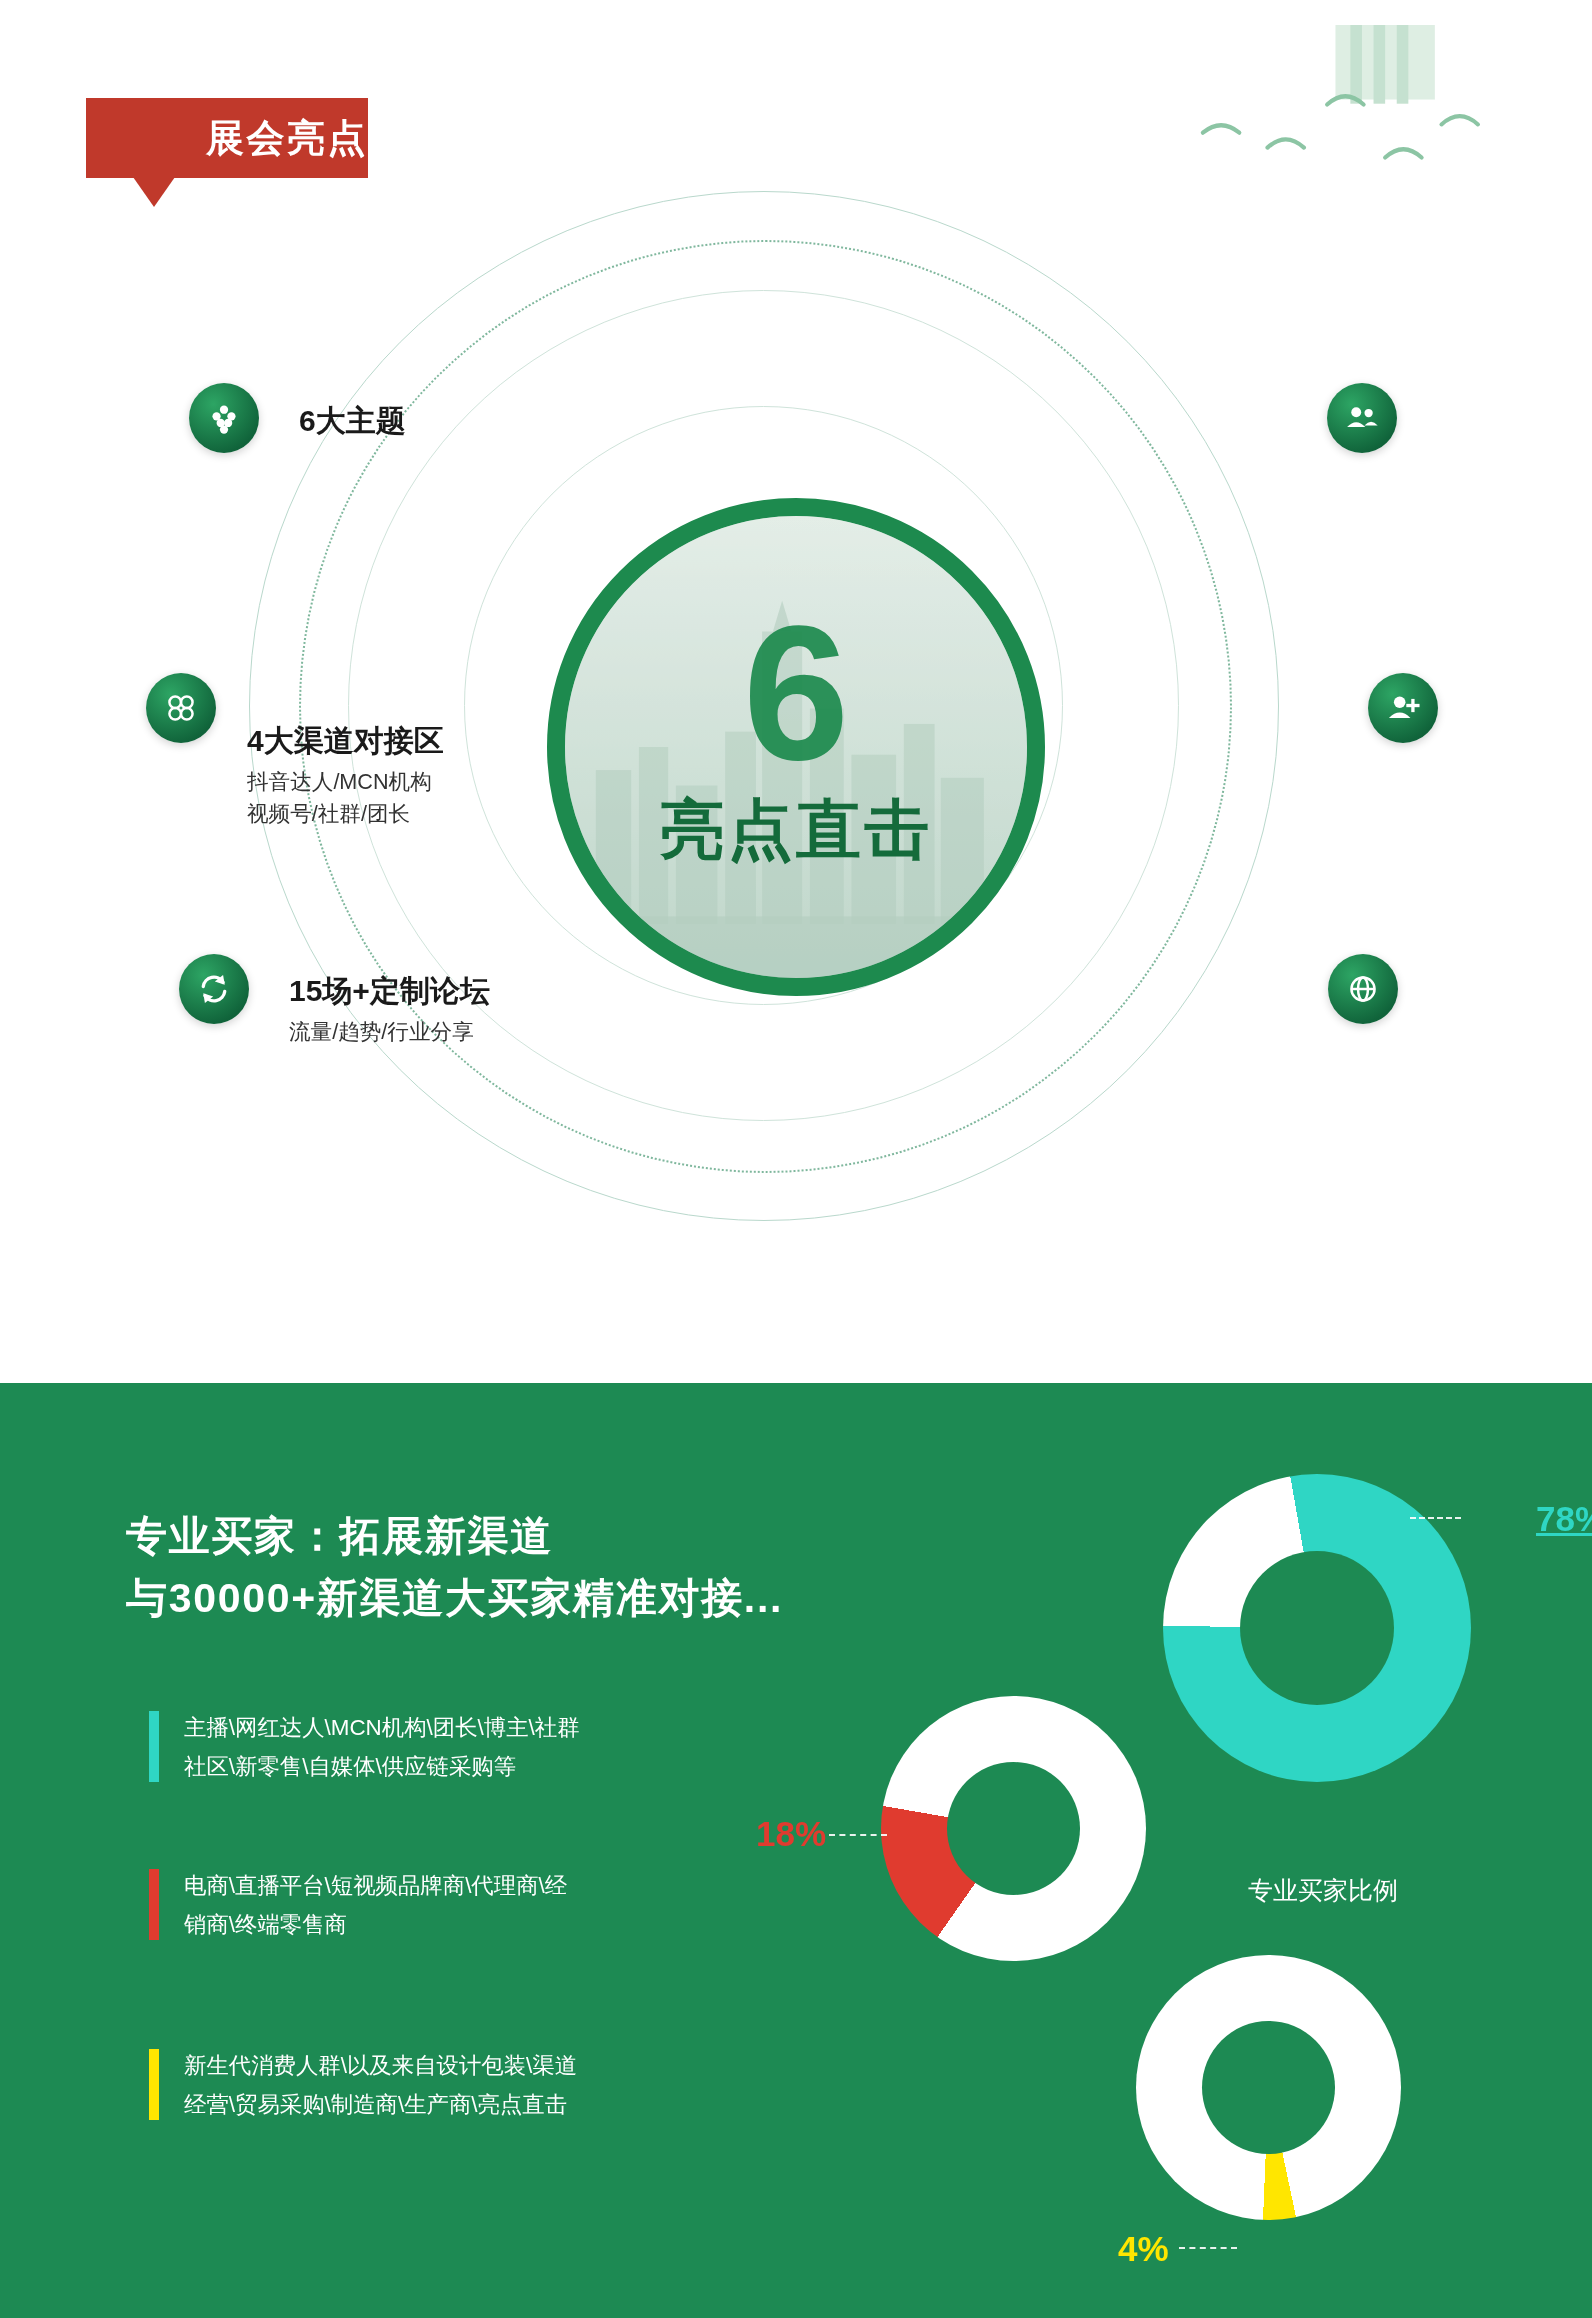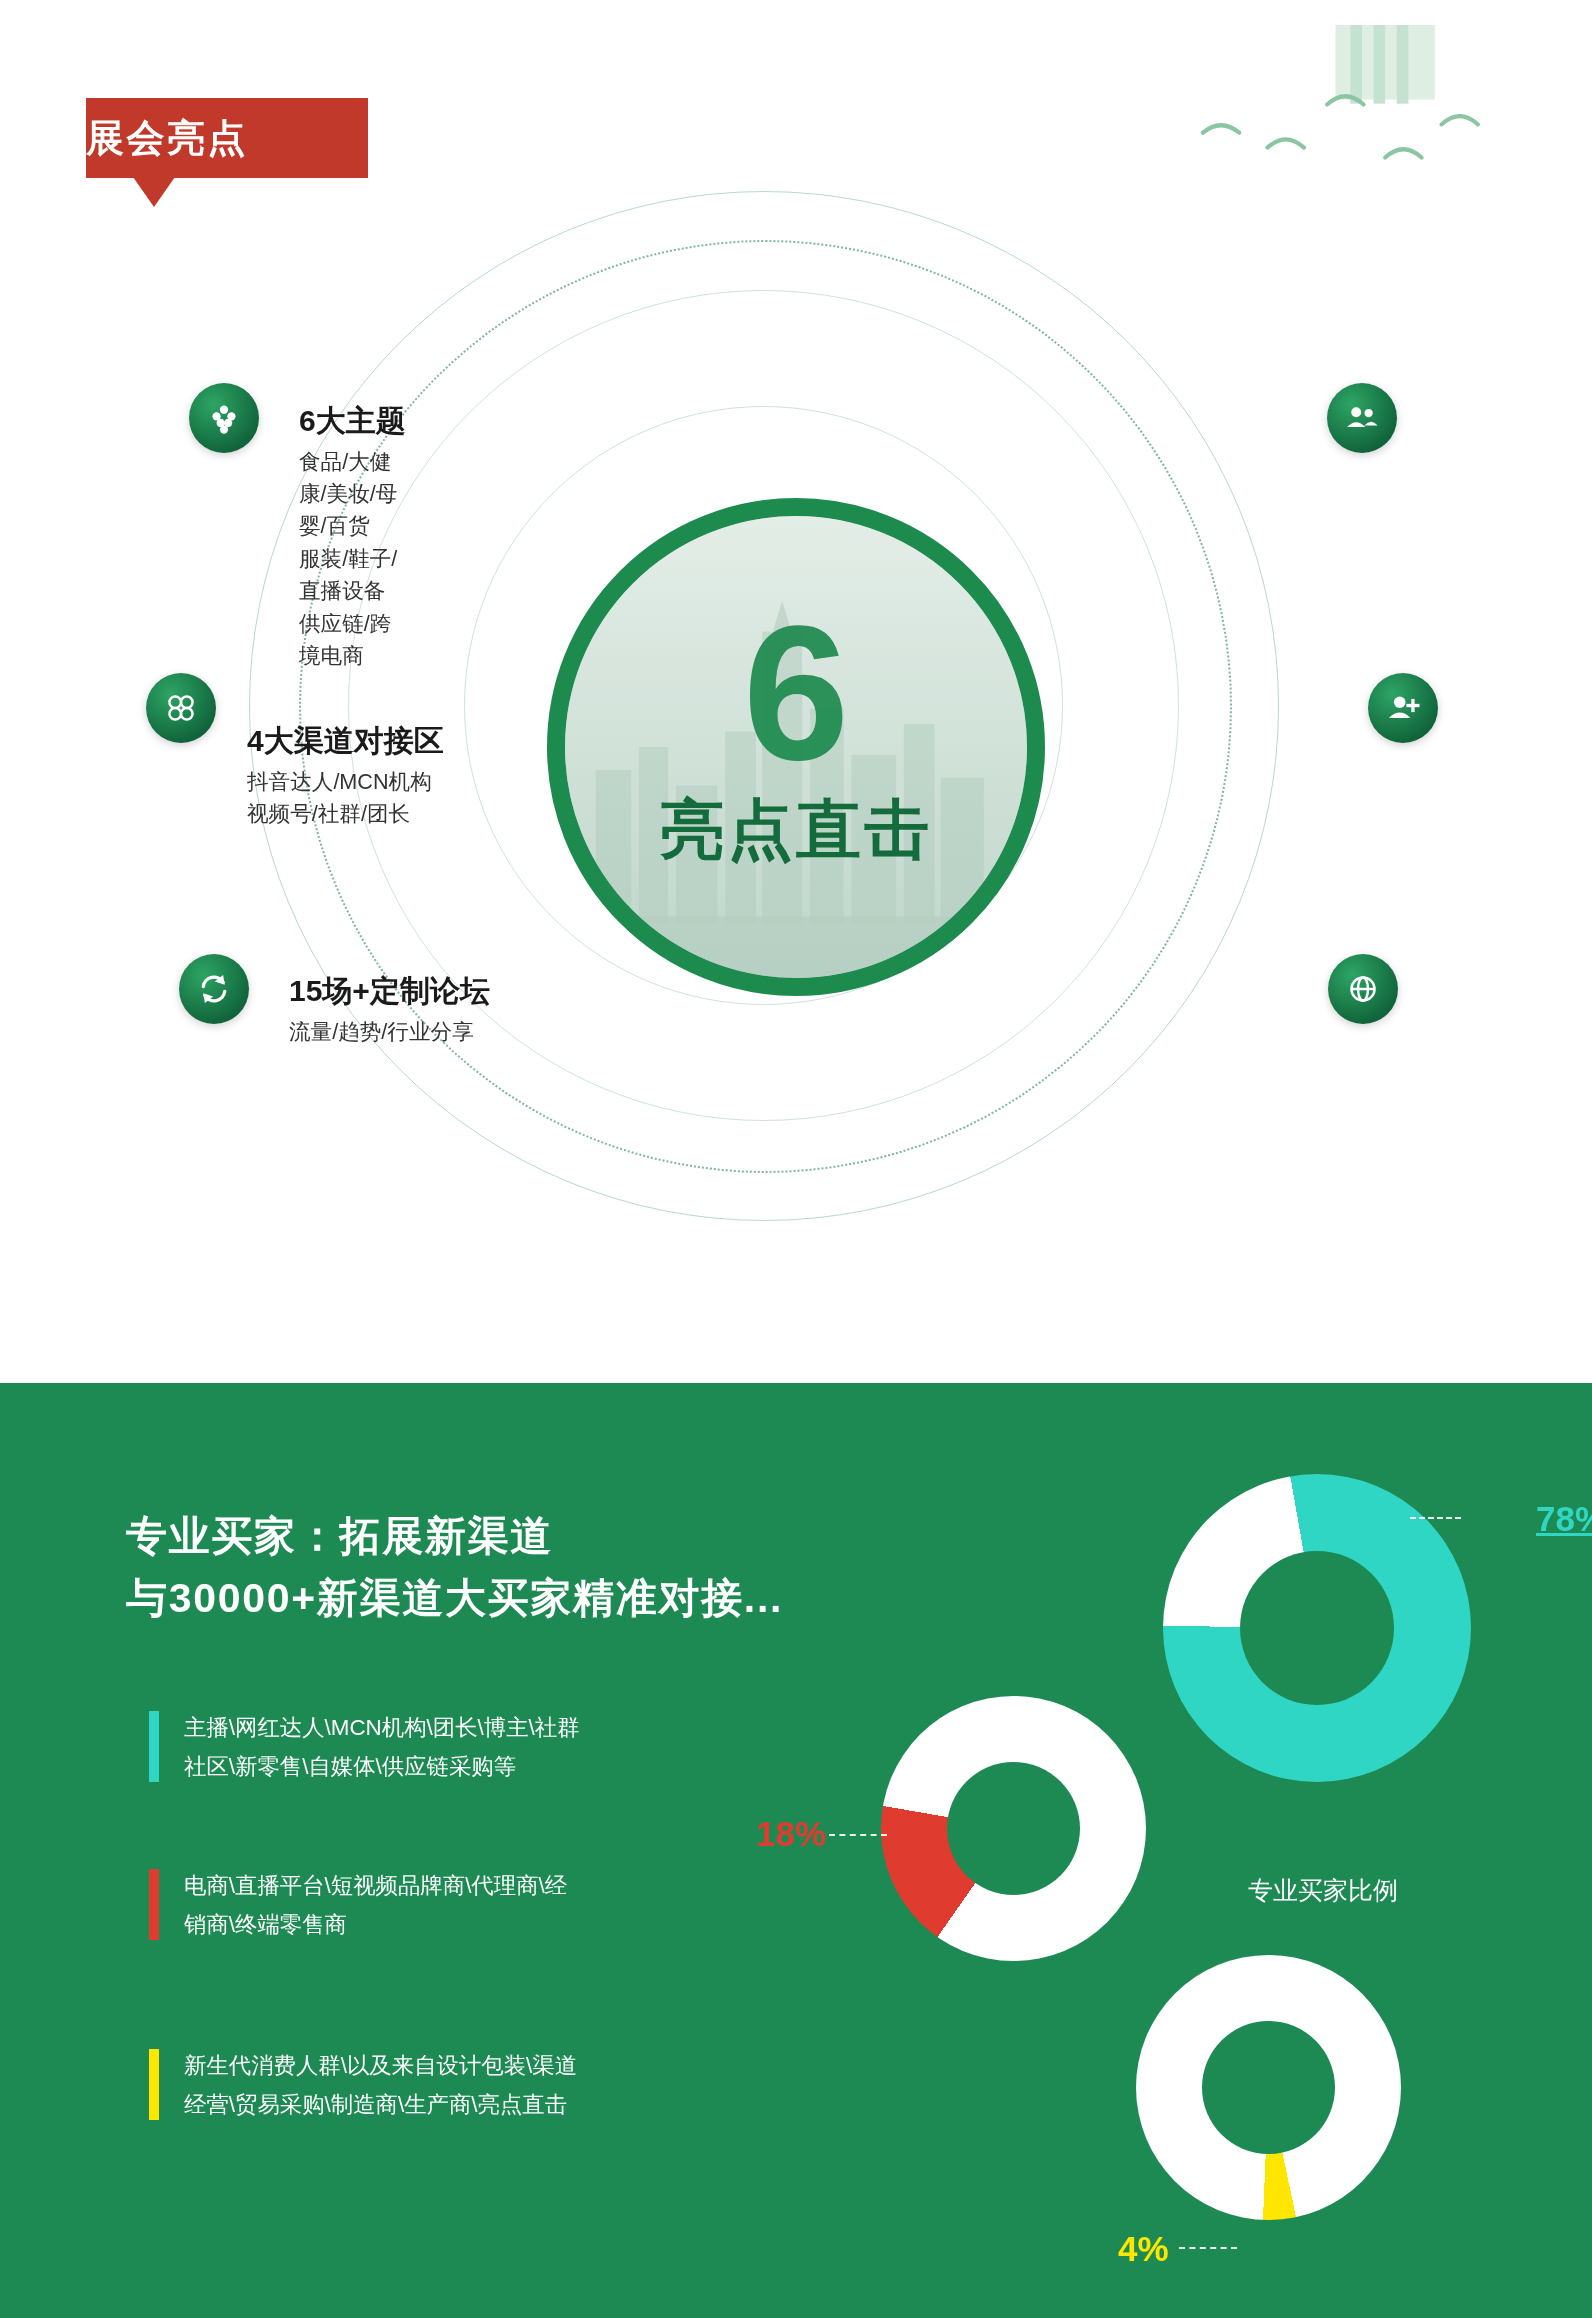--- a/index.html
+++ b/index.html
@@ -29,21 +29,21 @@
   
   .ribbon {
     position: absolute;
     left: 86px;
     top: 98px;
     width: 282px;
     height: 80px;
     background: #c0392b;
     display: flex;
     align-items: center;
-    justify-content: flex-start;
+    justify-content: flex-end;
   }
   .ribbon-text {
     color: #ffffff;
     font-size: 38px;
     font-weight: bold;
     letter-spacing: 2.5px;
   }
   .ribbon-tail {
     position: absolute;
     left: 133px;
@@ -361,23 +361,20 @@
         <circle cx="23" cy="13" r="5"></circle>
           <circle cx="14" cy="21" r="5"></circle>
           <circle cx="32" cy="21" r="5"></circle>
         <circle cx="19" cy="29" r="5"></circle>
           <circle cx="28" cy="29" r="5"></circle>
           <circle cx="23" cy="37" r="5"></circle>
       </svg>
     </div>
     <div class="node-text">
       <div class="node-title">6大主题</div>
-      <div class="node-sub" style="white-space:pre-line">食品/大健康/美妆/母婴/百货
-服装/鞋子/直播设备
-供应链/跨境电商</div>
     </div>
   </div>
 
   <div class="node n2">
     <div class="node-icon">
       <svg width="38" height="38" viewBox="0 0 46 46" fill="none" stroke="#ffffff" stroke-width="3">
         <circle cx="16" cy="16" r="7"></circle>
           <circle cx="30" cy="16" r="7"></circle>
         <circle cx="16" cy="30" r="7"></circle>
           <circle cx="30" cy="30" r="7"></circle>

